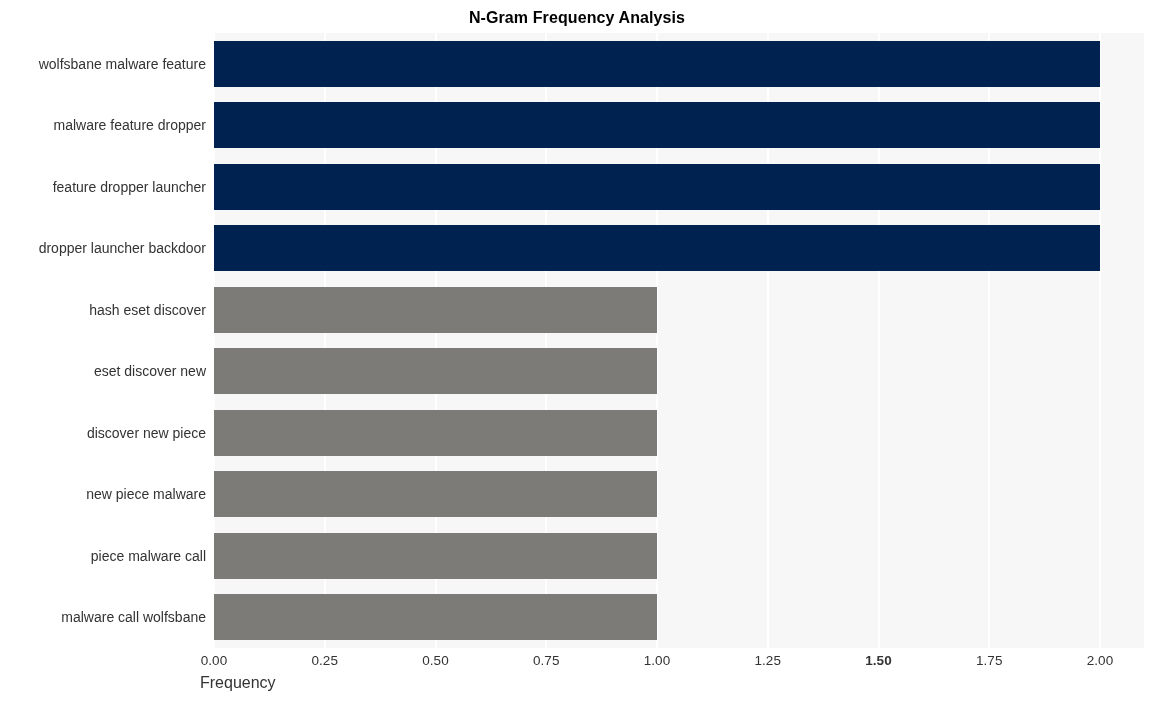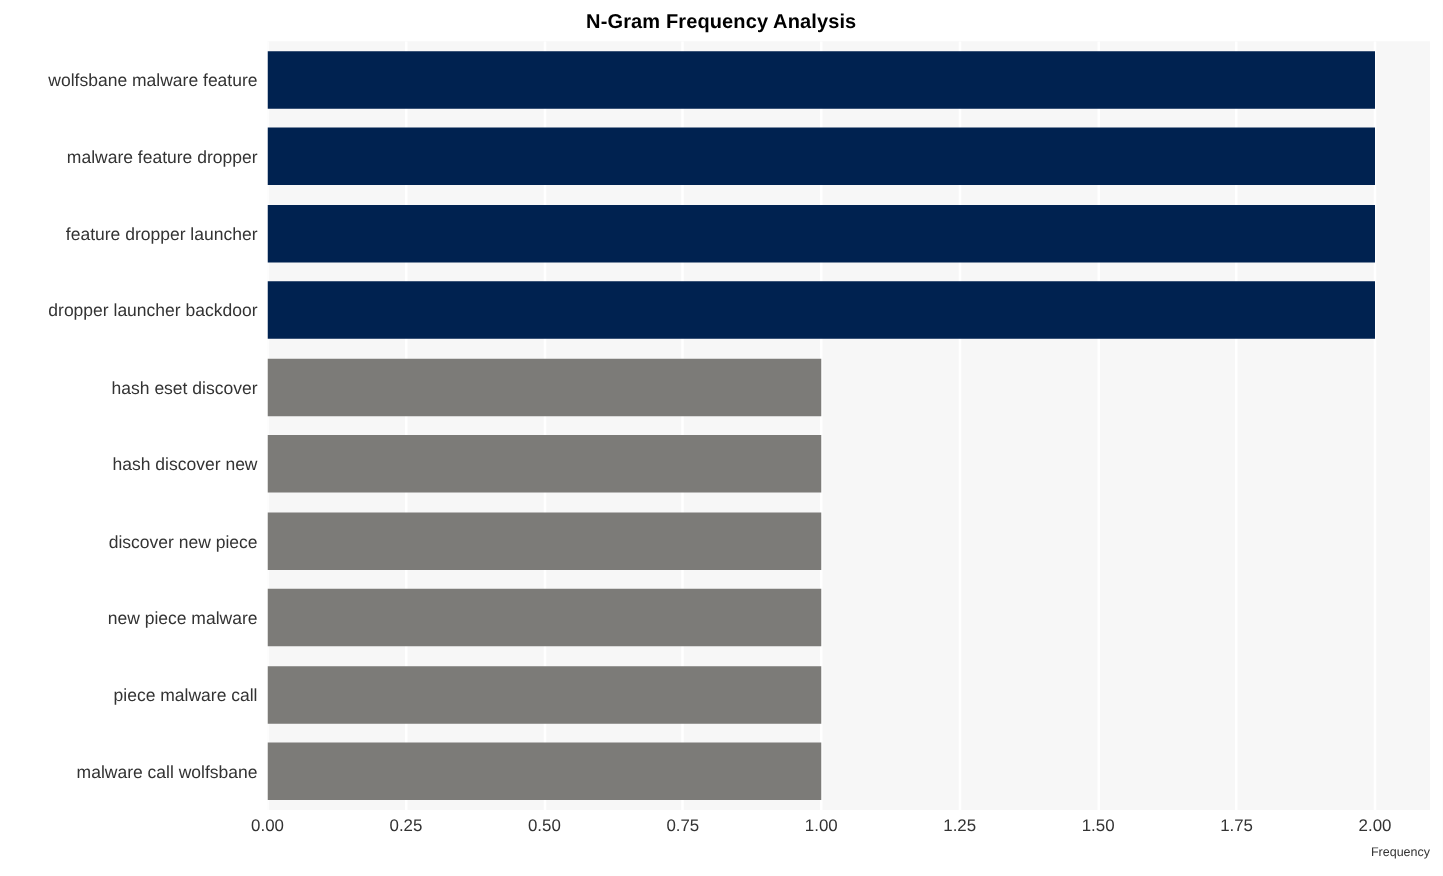--- a/index.html
+++ b/index.html
@@ -94,25 +94,25 @@
     width: 90px;
     margin-left: -45px;
     text-align: center;
     font-size: 13.5px;
     color: #333333;
     line-height: 18px;
   }
 
   #x-axis-title {
     position: absolute;
-    left: 214px;
+    left: 200px;
     top: 674px;
     width: 930px;
-    text-align: right;
-    font-size: 10px;
+    text-align: left;
+    font-size: 16px;
     color: #333333;
     line-height: 18px;
   }
 </style>
 </head>
 <body>
 
 <div id="figure" style="background: rgb(255, 255, 255);">
 
   <div id="chart-title" style="color: rgb(0, 0, 0);">N-Gram Frequency Analysis</div>
@@ -142,34 +142,34 @@
         <div class="bar" title="malware call wolfsbane: 1" style="top: 561.25px; width: 443px; background: rgb(124, 123, 120);"></div>
       </div>
   </div>
 
   <div id="y-axis-labels">
       <div class="y-tick-label" style="top: 22.75px;">wolfsbane malware feature</div>
       <div class="y-tick-label" style="top: 84.25px;">malware feature dropper</div>
       <div class="y-tick-label" style="top: 207.25px;">dropper launcher backdoor</div>
       <div class="y-tick-label" style="top: 145.75px;">feature dropper launcher</div>
       <div class="y-tick-label" style="top: 268.75px;">hash eset discover</div>
-      <div class="y-tick-label" style="top: 330.25px;">hash discover new</div>
+      <div class="y-tick-label" style="top: 330.25px;">eset discover new</div>
       <div class="y-tick-label" style="top: 391.75px;">discover new piece</div>
       <div class="y-tick-label" style="top: 453.25px;">new piece malware</div>
       <div class="y-tick-label" style="top: 514.75px;">piece malware call</div>
       <div class="y-tick-label" style="top: 576.25px;">malware call wolfsbane</div>
     </div>
 
   <div id="x-axis-labels">
       <div class="x-tick-label" style="left: 214px;">0.00</div>
       <div class="x-tick-label" style="left: 324.75px;">0.25</div>
       <div class="x-tick-label" style="left: 435.5px; text-align: center;">0.50</div>
       <div class="x-tick-label" style="left: 546.25px;">0.75</div>
       <div class="x-tick-label" style="left: 657px;">1.00</div>
       <div class="x-tick-label" style="left: 767.75px;">1.25</div>
-      <div class="x-tick-label" style="left: 878.5px;">1.50</div>
+      <div class="x-tick-label" style="left: 878.5px; font-weight: bold;">1.50</div>
       <div class="x-tick-label" style="left: 989.25px;">1.75</div>
       <div class="x-tick-label" style="left: 1100px;">2.00</div>
     </div>
 
   <div id="x-axis-title">Frequency</div>
 
 </div>
 
 </body></html>

